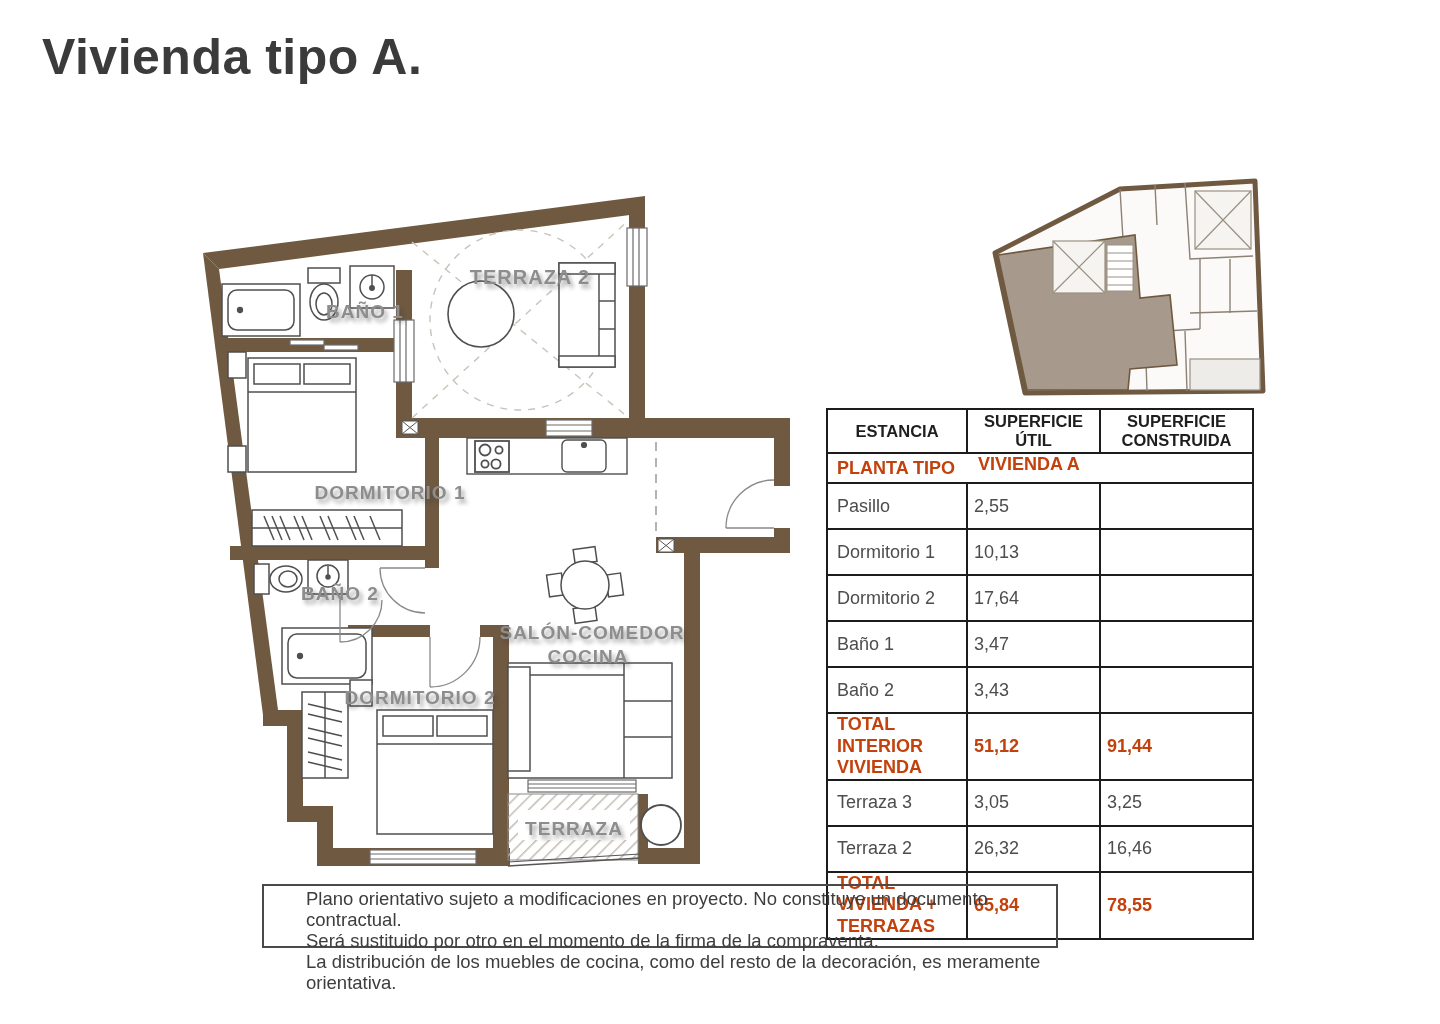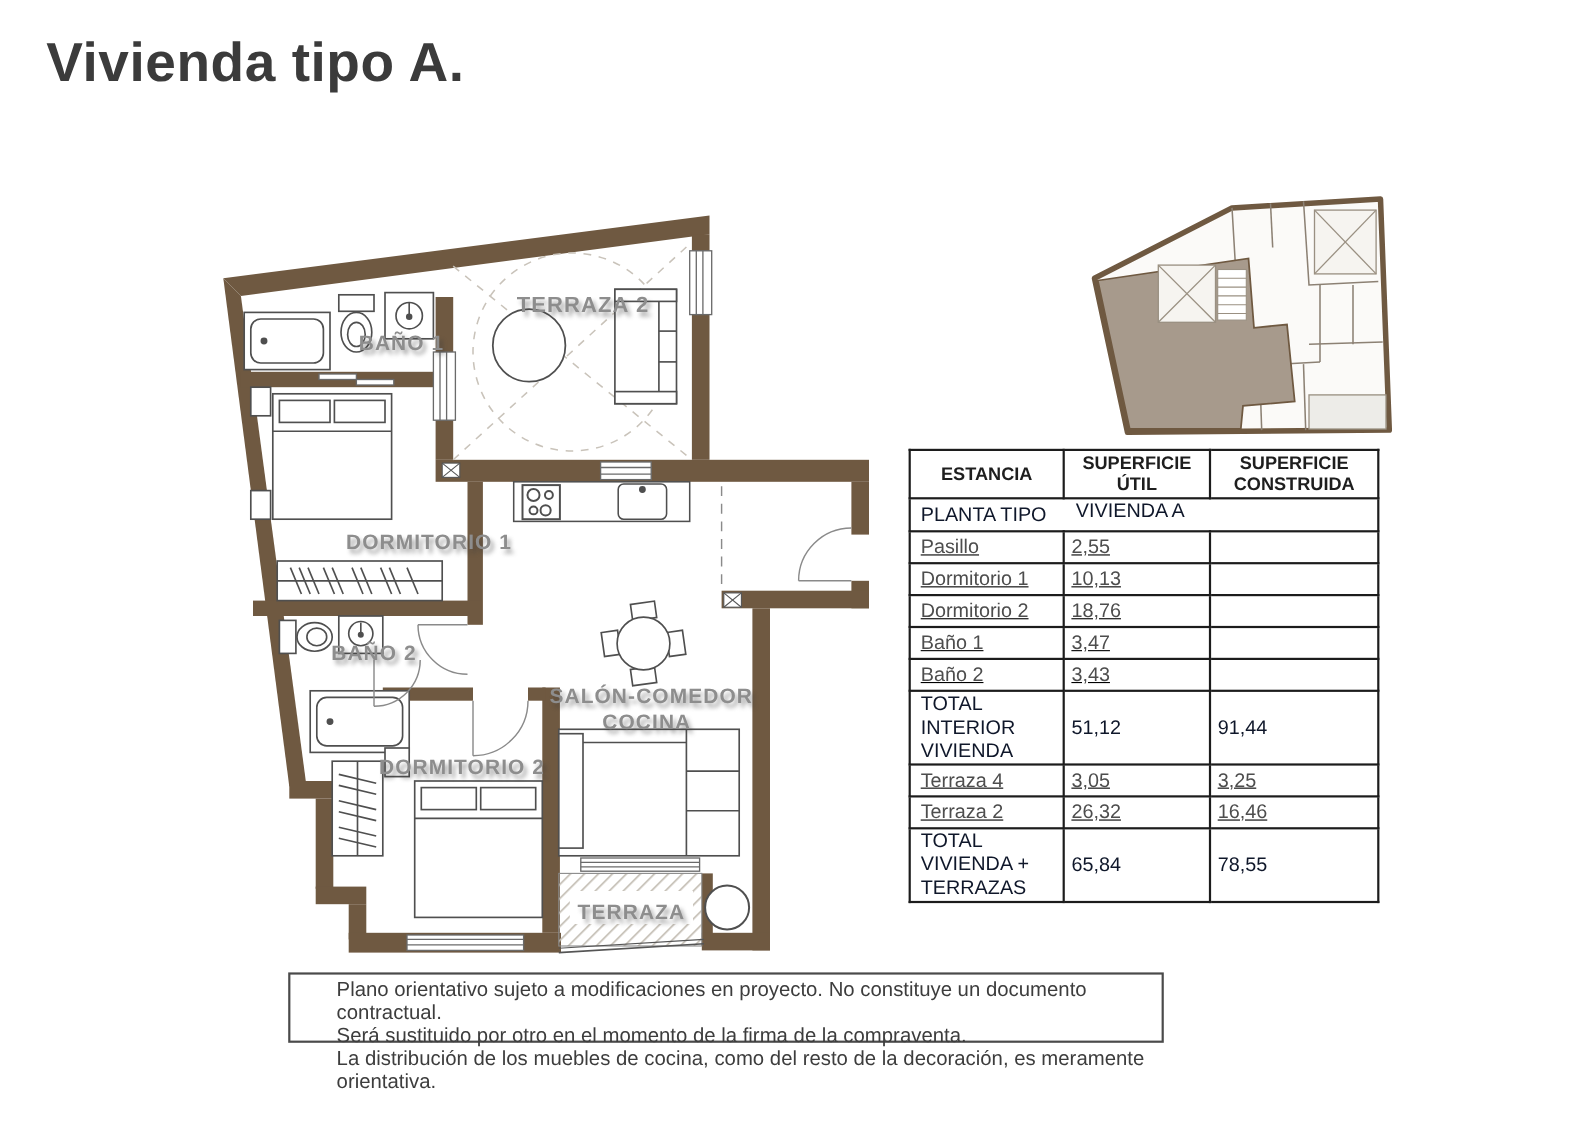--- a/index.html
+++ b/index.html
@@ -26,24 +26,24 @@
     border-collapse:collapse;table-layout:fixed;
     font-family:"Liberation Sans", sans-serif;
   }
   .area-table td,.area-table th{
     border:2px solid #1c1c1c;padding:0 6px;vertical-align:middle;
     font-size:18px;color:#4d4d4d;overflow:hidden;
   }
   .area-table th{font-size:16.5px;color:#1e1e1e;text-align:center;line-height:1.15;}
   .area-table .c1{text-align:left;padding-left:9px;}
   .area-table .num{text-align:left;}
-  .area-table .bold{font-weight:normal;color:#0f172a;}
+  .area-table .bold{font-weight:bold;color:#c2410c;}
   .rh-head{height:44px;border-radius:12px;}
   .rh-sub{height:30px;}
-  .rh-std{height:29px;text-decoration:underline;}
+  .rh-std{height:46px;}
   .rh-salon{height:69px;}
   .rh-tot1{height:40px;padding-left:16px;}
   .rh-tot2{height:38px;padding-left:20px;}
   .wrap-narrow{display:inline-block;width:84px;line-height:1.25;}
   .wrap-tot{display:inline-block;width:136px;line-height:1.2;}
   .planta-row-cell{position:relative;}
   .planta-v{position:absolute;left:150px;top:0;}
   
   .disclaimer{
     position:absolute;left:262px;top:884px;width:796px;height:64px;
@@ -348,40 +348,40 @@
     <td class="num">2,55</td>
     <td class="num"></td>
   </tr>
   <tr class="rh-std">
     <td class="c1">Dormitorio 1</td>
     <td class="num">10,13</td>
     <td class="num"></td>
   </tr>
   <tr class="rh-std">
     <td class="c1">Dormitorio 2</td>
-    <td class="num">18,76</td>
+    <td class="num">17,64</td>
     <td class="num"></td>
   </tr>
   <tr class="rh-std">
     <td class="c1">Baño 1</td>
     <td class="num">3,47</td>
     <td class="num"></td>
   </tr>
   <tr class="rh-std">
     <td class="c1">Baño 2</td>
     <td class="num">3,43</td>
     <td class="num"></td>
   </tr>
   <tr class="rh-tot1">
     <td class="c1 bold"><span class="wrap-tot">TOTAL INTERIOR VIVIENDA</span></td>
     <td class="num bold">51,12</td>
     <td class="num bold">91,44</td>
   </tr>
   <tr class="rh-std">
-    <td class="c1">Terraza 4</td>
+    <td class="c1">Terraza 3</td>
     <td class="num">3,05</td>
     <td class="num">3,25</td>
   </tr>
   <tr class="rh-std">
     <td class="c1">Terraza 2</td>
     <td class="num">26,32</td>
     <td class="num">16,46</td>
   </tr>
   <tr class="rh-tot2">
     <td class="c1 bold"><span class="wrap-tot">TOTAL VIVIENDA + TERRAZAS</span></td>

